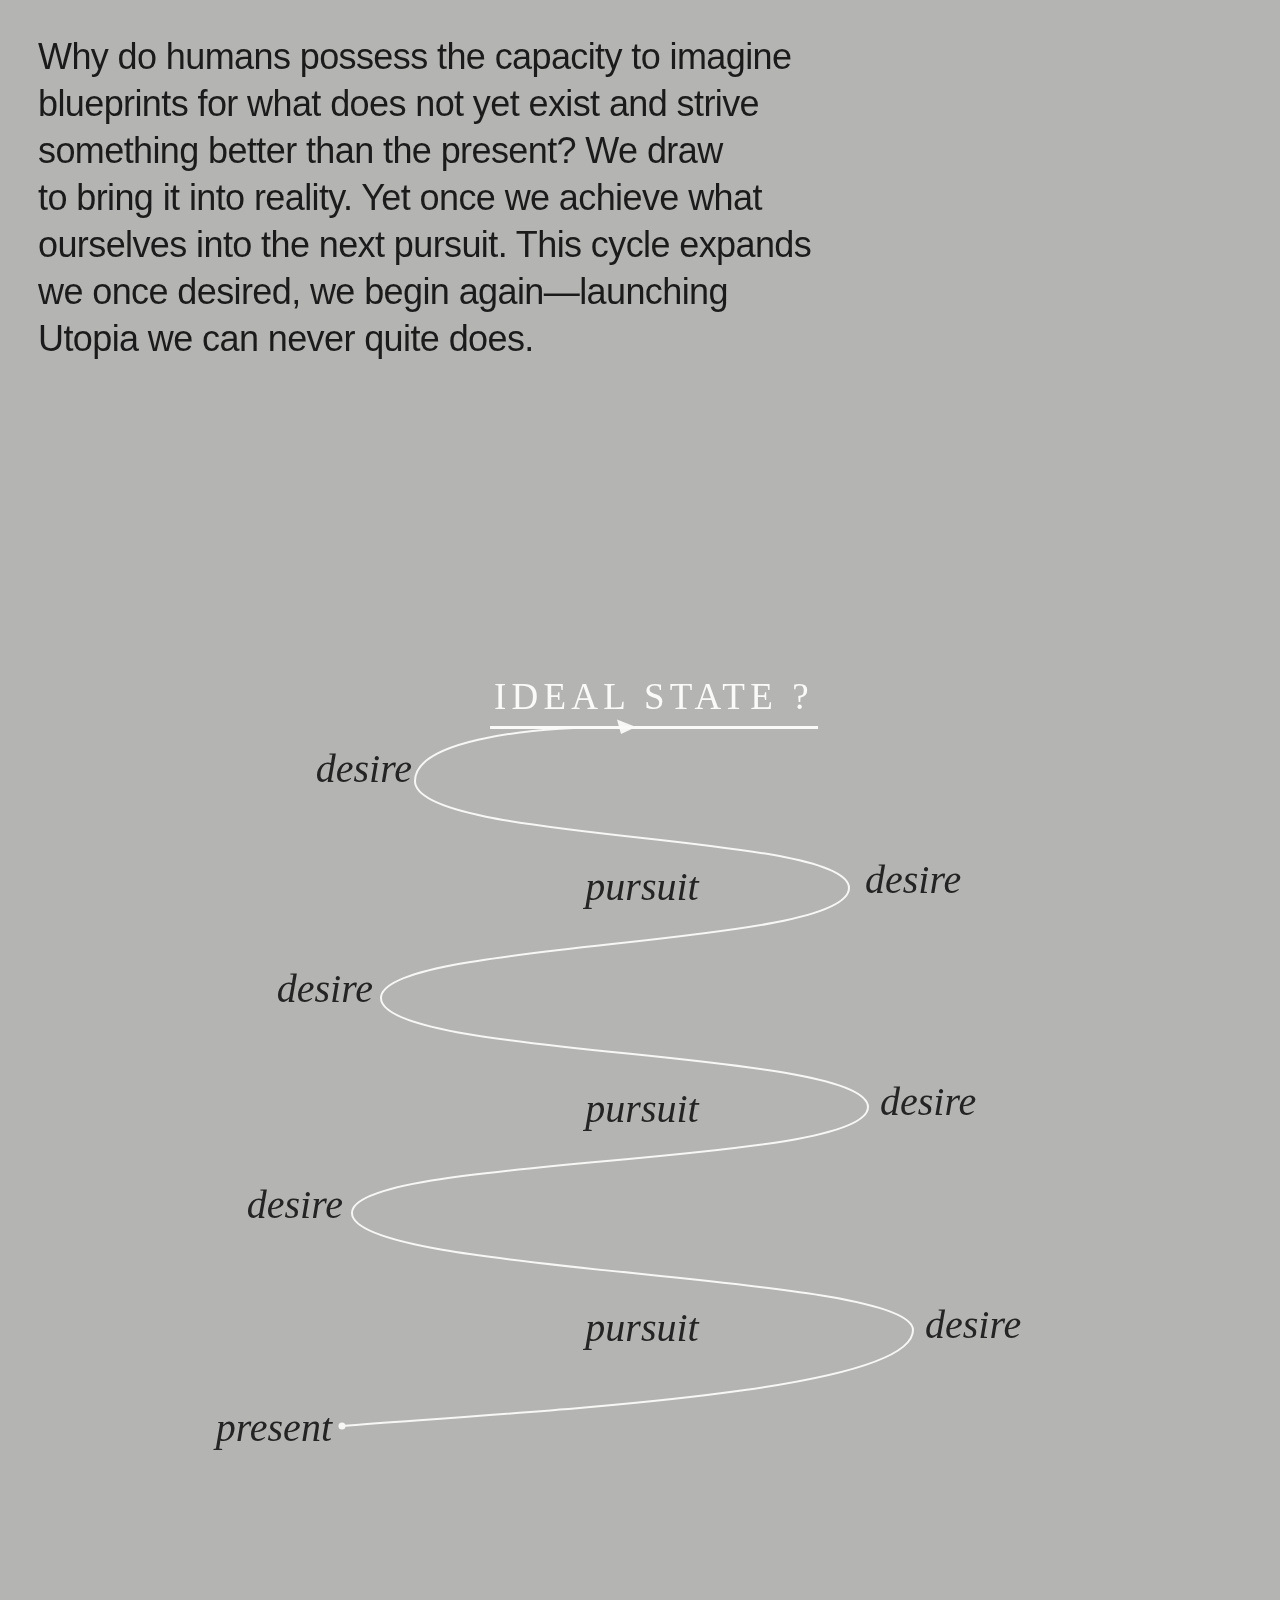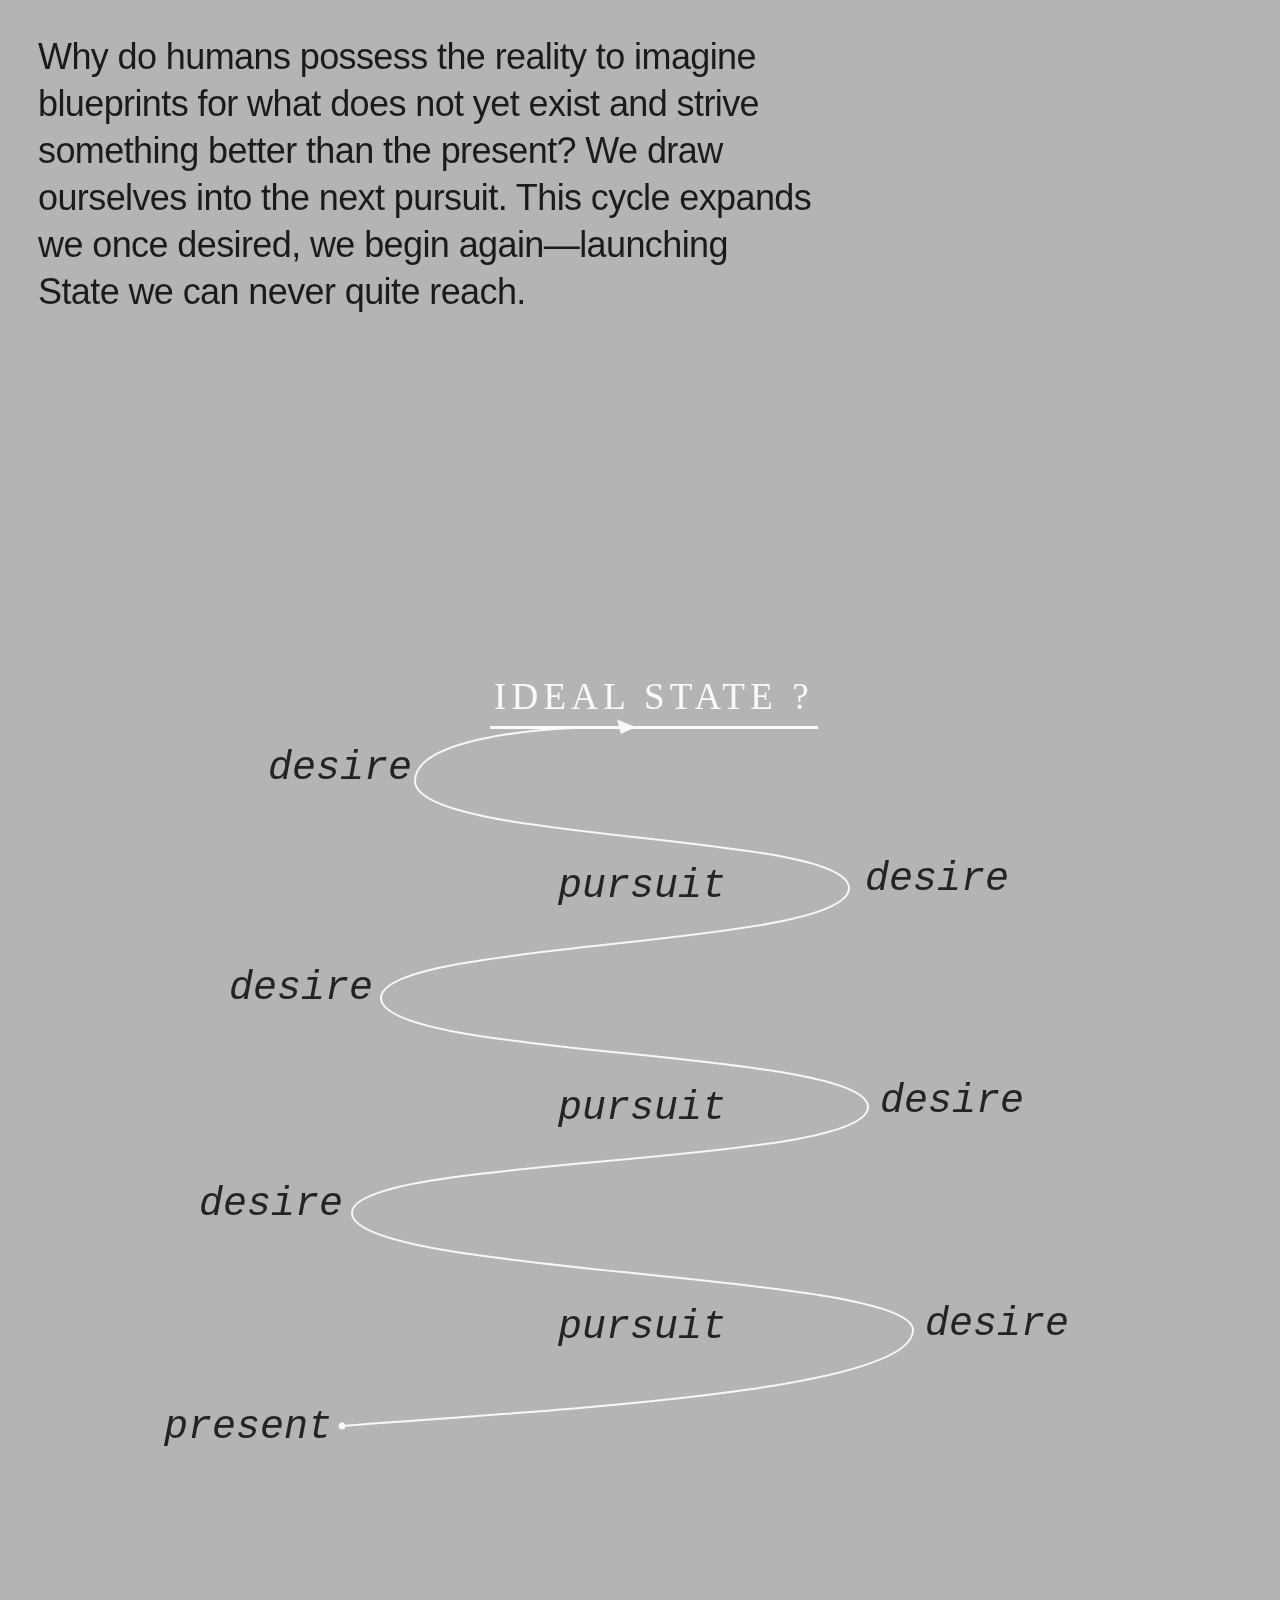--- a/index.html
+++ b/index.html
@@ -35,21 +35,21 @@
     margin:12px;
     font-family:"Liberation Serif",serif;font-weight:400;
     font-size:37px;letter-spacing:0.14em;
     color:var(--diagram-title);
     border-bottom:3px solid var(--diagram-title);
     padding:0 4px 8px 4px;
     white-space:nowrap;
   }
   .lbl{
     position:absolute;
-    font-family:Liberation Mono, monospace;font-style:italic;
+    font-family:Liberation Serif, serif;font-style:italic;
     font-size:40px;color:var(--diagram-labels);
     white-space:nowrap;line-height:1;
   }
   .a-r{transform:translateY(-54%);}      
   .a-l{transform:translateY(-54%);}      
   .a-c{transform:translate(-50%,-54%);text-align:right;}  
   .lbl-desire-1{right:868px;top:771px;}
   .lbl-desire-2{left:865px;top:882px;}
   .lbl-pursuit-1{left:642px;top:889px;}
   .lbl-desire-3{right:907px;top:991px;}
@@ -59,26 +59,27 @@
   .lbl-desire-6{left:925px;top:1327px;}
   .lbl-pursuit-3{left:642px;top:1330px;}
   .lbl-present{right:948px;top:1430px;margin-left:34px;}
 </style>
 </head>
 <body>
 
 <div class="canvas">
 
   <section class="intro">
-    <div class="line">Why do humans possess the reality to imagine</div>
+    <div class="line">Why do humans possess the capacity to imagine</div>
     <div class="line">blueprints for what does not yet exist and strive</div>
     <div class="line">something better than the present? We draw</div>
+    <div class="line">to bring it into reality. Yet once we achieve what</div>
     <div class="line">ourselves into the next pursuit. This cycle expands</div>
     <div class="line">we once desired, we begin again—launching</div>
-    <div class="line">State we can never quite reach.</div>
+    <div class="line">Utopia we can never quite does.</div>
   </section>
 
   <div>
     <svg class="diagram-svg" width="1280" height="1600" viewBox="0 0 1280 1600" aria-hidden="true">
       <path class="curve-path" d="M 342 1426
                C 550 1410, 913 1392, 913 1330
                C 913 1272, 352 1275, 352 1213
                C 352 1155, 868 1167, 868 1107
                C 868 1049, 381 1058, 381 998
                C 381 940, 849 948, 849 888

